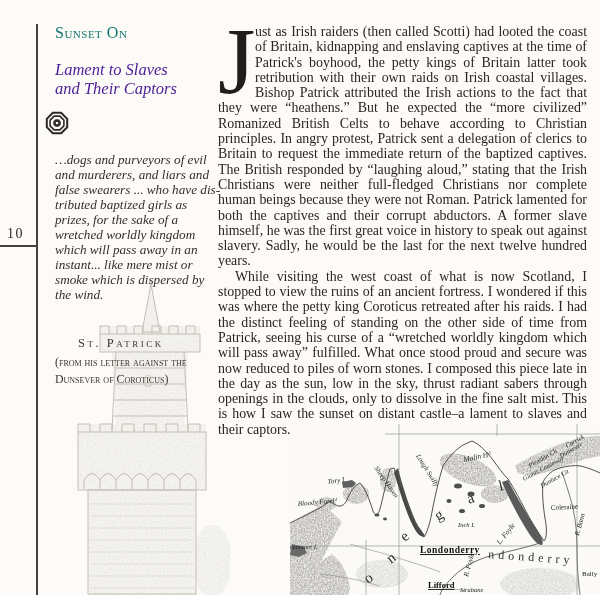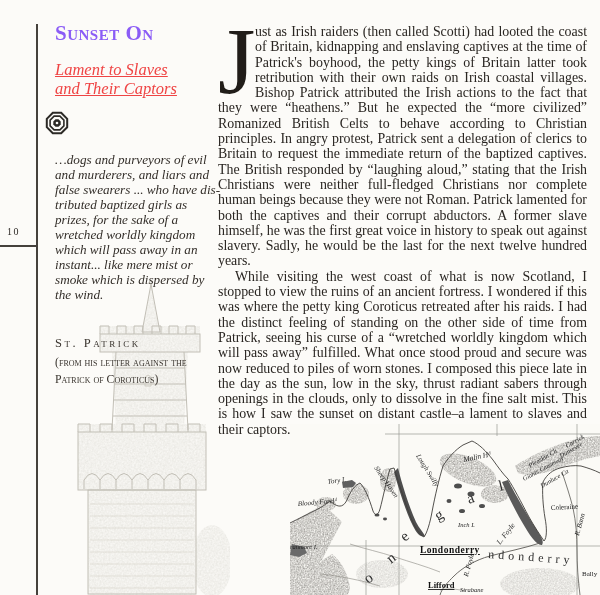--- a/index.html
+++ b/index.html
@@ -2,32 +2,32 @@
 <html><head>
 <meta charset="utf-8">
 <style>
   html,body{margin:0;padding:0;}
   body{
     width:600px;height:595px;position:relative;overflow:hidden;
     background:#fcfbf8;font-family:"Liberation Serif",serif;color:#282420;
   }
   
   .vrule{position:absolute;left:36px;top:24px;width:2px;height:571px;background:#45413c;}
-  .pageno{position:absolute;left:7px;top:226px;font-size:10px;letter-spacing:1.5px;color:#2f2b27;}
+  .pageno{position:absolute;left:7px;top:226px;font-size:14px;letter-spacing:1.5px;color:#2f2b27;}
   .pagerule{position:absolute;left:0;top:245px;width:37px;height:2px;background:#45413c;}
   
   .sb-title{position:absolute;left:55px;top:24px;width:160px;
-    font-variant:small-caps;font-size:21px;line-height:18.5px;letter-spacing:.5px;color:#8b5cf6;font-weight:bold;}
+    font-variant:small-caps;font-size:16px;line-height:18.5px;letter-spacing:.5px;color:#0f766e;}
   .sb-sub{position:absolute;left:55px;top:61px;width:160px;
-    font-style:italic;font-size:16.5px;line-height:18.5px;color:#ef4444;text-decoration:underline;}
+    font-style:italic;font-size:16.5px;line-height:18.5px;color:#4c1d95;}
   .ornament{position:absolute;left:44px;top:110px;width:26px;height:26px;}
   .sb-quote{position:absolute;left:55px;top:152px;font-style:italic;font-size:13.2px;
     line-height:15px;white-space:pre;color:#332e29;}
   .sb-attr{position:absolute;left:55px;top:336px;color:#3a352f;}
-  .attr-name{font-variant:small-caps;font-size:12.5px;letter-spacing:2.5px;}
+  .attr-name{font-variant:small-caps;font-size:12.5px;letter-spacing:2.5px;text-align:center;}
   .attr-src{font-variant:small-caps;font-size:11.8px;line-height:16.5px;margin-top:3px;white-space:pre-line;}
   
   .article{position:absolute;left:218px;top:24px;width:369px;text-align:justify;
     font-size:13.9px;line-height:15.3px;color:#292521;}
   .article p{margin:0;hyphens:manual;}
   .dropcap{float:left;height:75px;width:30px;font-size:96px;line-height:84px;
     margin:0 7px 0 0;position:relative;top:-4px;color:#211d19;}
   .p2{text-indent:17px;}
   
   .castle{position:absolute;left:60px;top:276px;width:170px;height:319px;z-index:0;}
@@ -121,21 +121,21 @@
 prizes, for the sake of a
 wretched worldly kingdom
 which will pass away in an
 instant... like mere mist or
 smoke which is dispersed by
 the wind.</div>
 
 <div class="sb-attr">
   <div class="attr-name">St. Patrick</div>
   <div class="attr-src">(from his letter against the
-Patrick of Coroticus)</div>
+Dunsever of Coroticus)</div>
 </div>
 
 <div class="article">
   <p><span class="dropcap">J</span><span>ust as Irish raiders (then called Scotti) had looted the coast of Britain, kidnapping and enslaving captives at the time of Patrick's boyhood, the petty kings of Britain latter took retri­bution with their own raids on Irish coastal villages. Bishop Patrick attributed the Irish actions to the fact that they were “heathens.” But he expected the “more civilized” Romanized British Celts to behave according to Christian principles. In angry protest, Patrick sent a delegation of clerics to Britain to request the imme­diate return of the baptized captives. The British responded by “laughing aloud,” stating that the Irish Christians were neither full-fledged Christians nor complete human beings because they were not Roman. Patrick lamented for both the captives and their corrupt abductors. A former slave himself, he was the first great voice in history to speak out against slavery. Sadly, he would be the last for the next twelve hundred years.</span></p>
   <p class="p2">While visiting the west coast of what is now Scotland, I stopped to view the ruins of an ancient fortress. I wondered if this was where the petty king Coroticus retreated after his raids. I had the distinct feeling of standing on the other side of time from Patrick, seeing his curse of a “wretched worldly kingdom which will pass away” fulfilled. What once stood proud and secure was now reduced to piles of worn stones. I composed this piece late in the day as the sun, low in the sky, thrust radiant sabers through openings in the clouds, only to dissolve in the fine salt mist. This is how I saw the sunset on distant castle–a lament to slaves and their captors.</p>
 </div>
 
 <div class="map">
   <svg width="310" height="171" viewBox="0 0 310 171">
     <defs>

